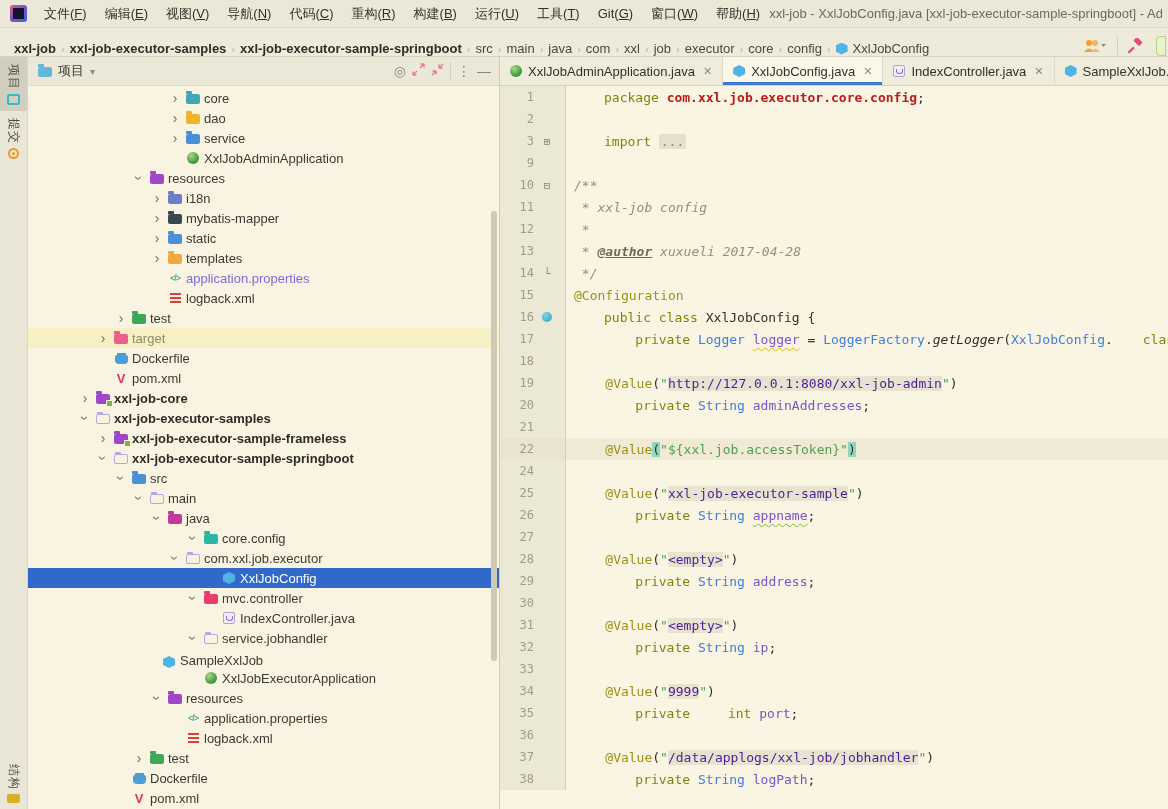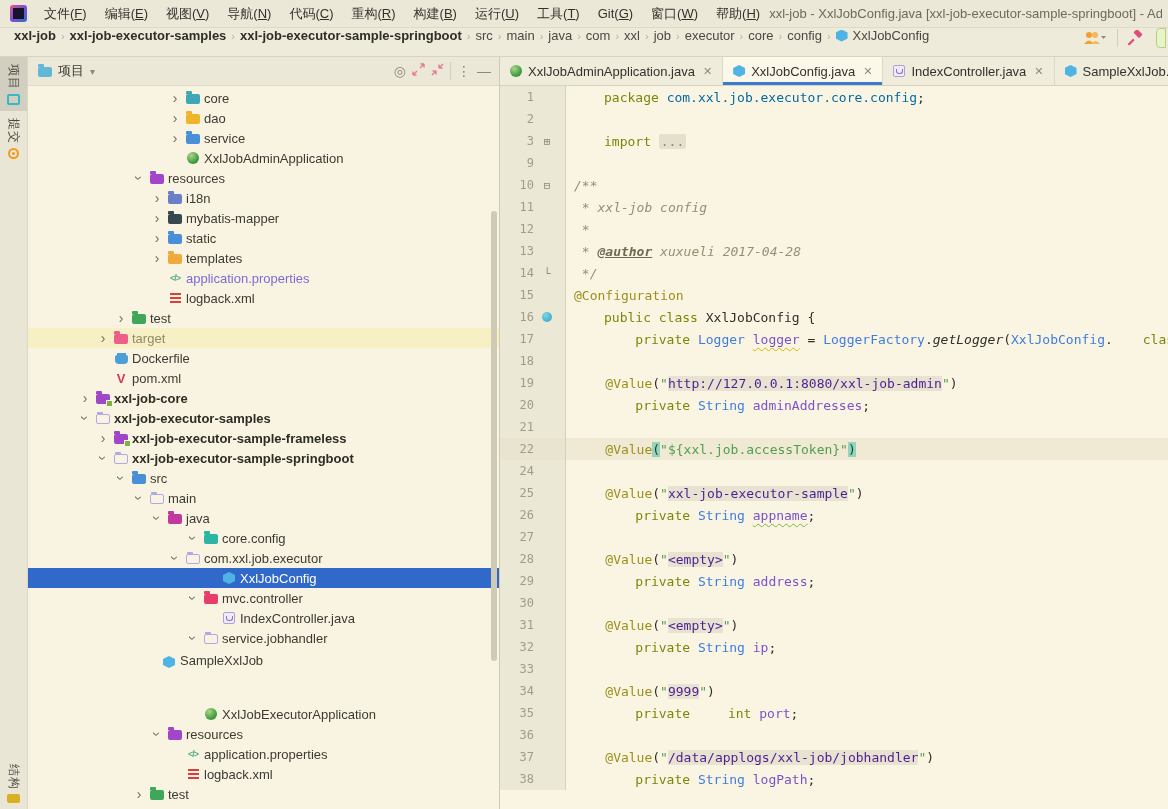--- a/index.html
+++ b/index.html
@@ -11,22 +11,22 @@
   .menubar { height:28px; background:#ebe8d8; display:flex; align-items:center; padding:0 6px; flex:none;
     border-bottom:1px solid #dedac8; font-size:13px; color:#33322a; }
   .appicon { width:17px; height:17px; border-radius:3px; margin:0 8px 0 4px;
     background:linear-gradient(135deg,#e4578a 0%,#7a4fd0 50%,#2f6fd0 100%); position:relative; flex:none; }
   .appicon::after { content:""; position:absolute; inset:3px; background:#14142b; }
   .menu-item { padding:0 9px; line-height:26px; cursor:default; white-space:nowrap; }
   .menu-item u { text-decoration:underline; }
   .wintitle { flex:1; text-align:center; color:#6e6a5a; font-size:13px; white-space:nowrap; overflow:hidden; }
 
   
-  .navbar { height:29px; background:#eeebdb; border-bottom:1px solid #d8d4c2; display:flex; align-items:flex-start;
-    padding:0 2px 16px 10px; font-size:13px; color:#4a4940; flex:none; }
+  .navbar { height:29px; background:#eeebdb; border-bottom:1px solid #d8d4c2; display:flex; align-items:flex-end;
+    padding:0 2px 0 10px; font-size:13px; color:#4a4940; flex:none; }
   .crumbs { display:flex; align-items:center; overflow:hidden; flex:1; }
   .crumb { padding:0 4px; white-space:nowrap; display:flex; align-items:center; gap:5px; }
   .crumb.bold { font-weight:700; color:#2e2d26; }
   .crumb-sep { color:#b6b2a0; font-size:11px; padding:0 1px; }
   .nav-right { display:flex; align-items:center; gap:10px; padding-right:0; flex:none; }
   .vsep { width:1px; height:18px; background:#d3cfbc; }
 
   
   .main { flex:1; display:flex; min-height:0; }
 
@@ -94,21 +94,21 @@
   .cline.caret { background:#f0ead5; }
   .gut { width:66px; flex:none; background:#ece8d6; border-right:1px solid #d5d0bc; height:22px;
     display:flex; align-items:center; color:#a19c87; font-size:12px; }
   .cline.caret .gut { background:#e9e4cf; }
   .lnum { width:34px; text-align:right; flex:none; }
   .fold { width:26px; text-align:center; flex:none; color:#8d8a78; font-size:11px; display:flex; justify-content:center; align-items:center; }
   .bean { width:10px; height:10px; border-radius:50%; background:radial-gradient(circle at 35% 30%,#7fd4e8,#2da3c2); }
   .ctext { white-space:pre; padding-left:8px; }
   .d { color:#2f2f28; }
   .kw { color:#76880a;margin-left:30px; }
-  .pkg { color:#0369a1; }
+  .pkg { color:#b91c1c;font-weight:bold; }
   .cls { color:#3e7de0; }
   .fld { color:#7b52c9; }
   .fldw { color:#7b52c9; text-decoration:underline wavy #d6b600 1px; text-underline-offset:3px; }
   .fldg { color:#7b52c9; text-decoration:underline wavy #7cb342 1px; text-underline-offset:3px; }
   .ann { color:#9c8f1c; }
   .str { color:#4e9f52; }
   .inj { color:#4c1d95; background:#e8e3d0; }
   .cmt { color:#949076; font-style:italic; }
   .tag { color:#6f6b52; font-style:italic; font-weight:700; text-decoration:underline; }
   .itl { font-style:italic; color:#2f2f28; }
@@ -455,21 +455,21 @@
             </span>
             <span class="tlabel">service.jobhandler</span>
           </div>
           <div class="trow" style="padding-left: 114px; align-items: flex-end;">
             <span class="chev"></span>
             <span class="ticon">
               <span class="ic-class"></span>
             </span>
             <span class="tlabel">SampleXxlJob</span>
           </div>
-          <div class="trow" style="padding-left: 156px; margin-top: 36px;">
+          <div class="trow" style="padding-left: 156px;">
             <span class="chev"></span>
             <span class="ticon">
               <span class="ic-boot"></span>
             </span>
             <span class="tlabel">XxlJobExecutorApplication</span>
           </div>
           <div class="trow" style="padding-left: 120px;">
             <span class="chev open">›</span>
             <span class="ticon">
               <span class="f" style="--c: #a246c9;"></span>

